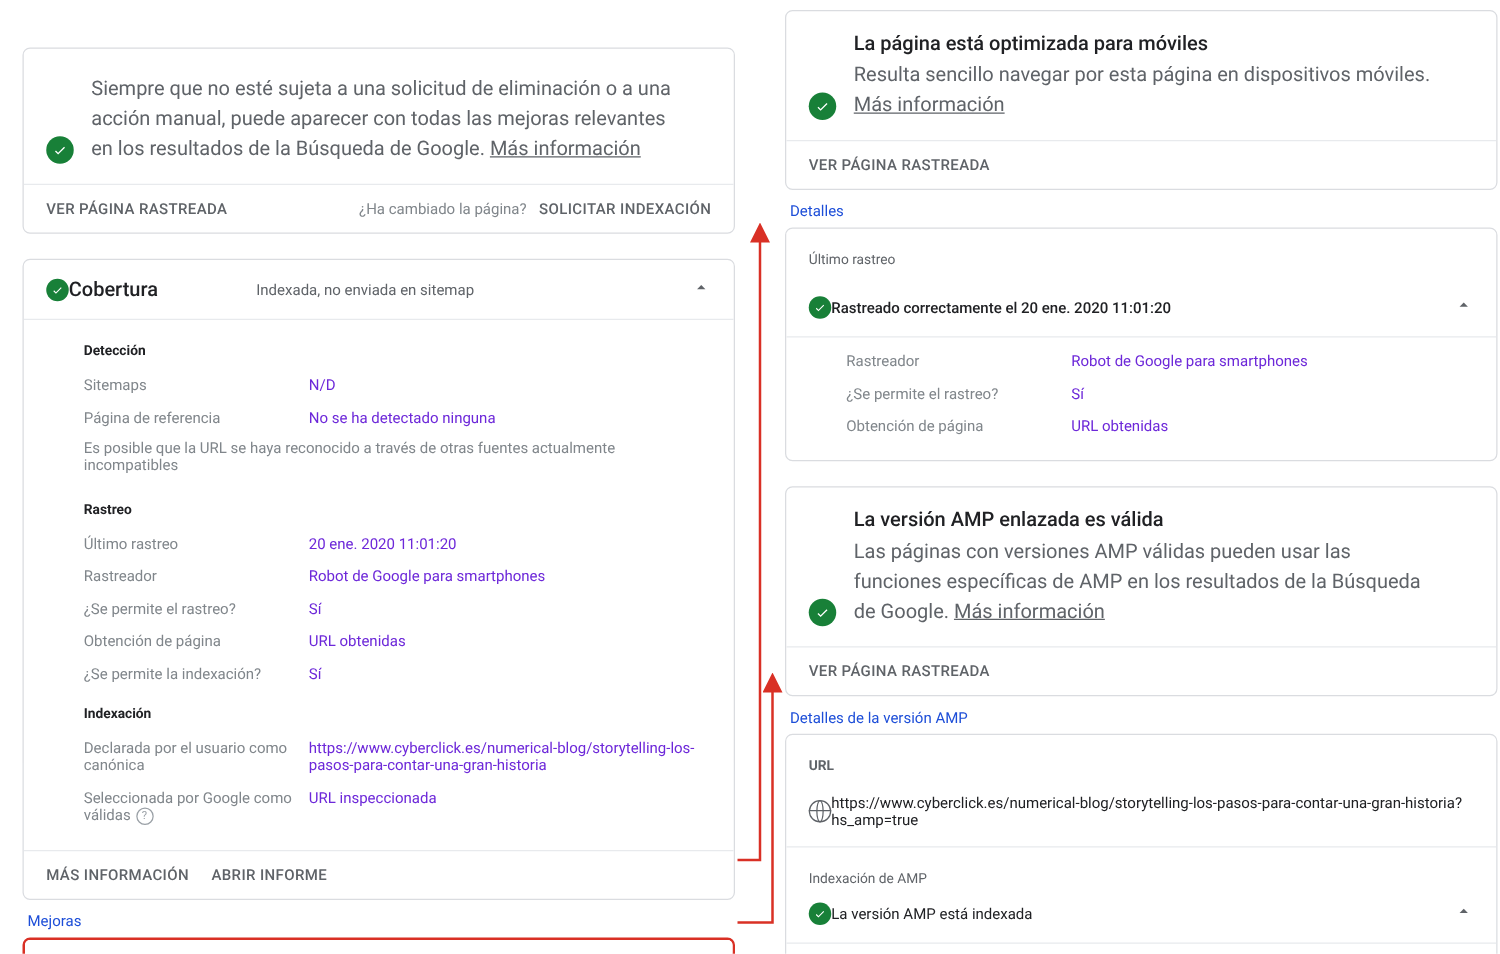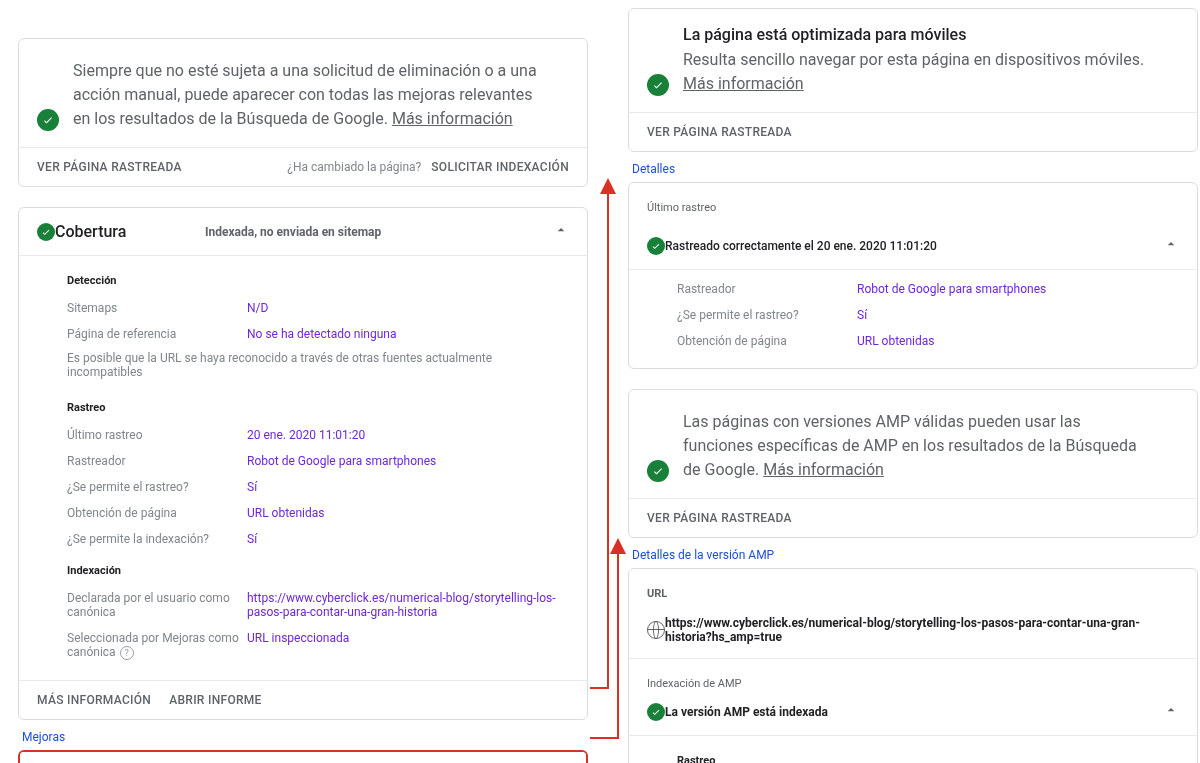--- a/index.html
+++ b/index.html
@@ -52,21 +52,21 @@
   }
   .spacer { flex: 1; }
   .muted { font-size: 12px; color: #80868b; }
   .sep { height: 10px; }
 
   .exp-row {
     display: flex; align-items: center; 
     padding: 14px 18px; cursor: pointer;
   }
   .exp-label { width: 150px; font-size: 16px; font-weight: 500; color: #202124; }
-  .exp-value { flex: 1; font-size: 12px; color: #5f6368; font-weight: bold; }
+  .exp-value { flex: 1; font-size: 12px; color: #5f6368; }
   .chev { color: #5f6368; }
   .chev svg { width: 16px; height: 16px; fill: currentColor; }
 
   .section-body {
     border-top: 1px solid #e8eaed;
     padding: 6px 18px 14px 48px;
   }
   .section-body.tight { padding-left: 18px; }
   .subhead { font-size: 11px; font-weight: 700; color: #202124; margin: 12px 0 8px; }
   .kv { display: flex; padding: 6px 0; font-size: 12px; }
@@ -183,21 +183,21 @@
             <div class="k">¿Se permite la indexación?</div>
             <div class="v">Sí</div>
           </div>
 
         <div class="subhead">Indexación</div>
         <div class="kv">
             <div class="k">Declarada por el usuario como canónica</div>
             <div class="v">https://www.cyberclick.es/numerical-blog/storytelling-los-pasos-para-contar-una-gran-historia</div>
           </div>
         <div class="kv">
-          <div class="k"><span>Seleccionada por Mejoras como canónica</span><span class="info-icon">?</span></div>
+          <div class="k"><span>Seleccionada por Google como válidas</span><span class="info-icon">?</span></div>
           <div class="v">URL inspeccionada</div>
         </div>
       </div>
       <div class="action-row">
         <span class="btn-flat">MÁS INFORMACIÓN</span>
         <span style="width:18px"></span>
         <span class="btn-flat">ABRIR INFORME</span>
       </div>
     </div>
 
@@ -274,20 +274,21 @@
     <div class="sep"></div>
 
     <div class="card">
       <div class="card-pad hdr">
         <span class="check">
           <svg viewBox="0 0 24 24">
               <path d="M9 16.2l-3.5-3.5L4 14.2 9 19.2 20 8.2l-1.5-1.5z"></path>
             </svg>
         </span>
         <div>
+          <div class="title">La versión AMP enlazada es válida</div>
           <div class="subtitle">
             <span>Las páginas con versiones AMP válidas pueden usar las funciones específicas de AMP en los resultados de la Búsqueda de Google.</span>
             <span class="link">Más información</span>
           </div>
         </div>
       </div>
       <div class="action-row">
         <span class="btn-flat">VER PÁGINA RASTREADA</span>
       </div>
     </div>
@@ -305,21 +306,21 @@
 
       <div class="section-body tight" style="padding-bottom:4px">
         <div class="subhead" style="color:#5f6368;font-weight:400">Indexación de AMP</div>
       </div>
       <div class="exp-row" style="padding-top:0">
         <span class="check sm">
           <svg viewBox="0 0 24 24">
               <path d="M9 16.2l-3.5-3.5L4 14.2 9 19.2 20 8.2l-1.5-1.5z"></path>
             </svg>
         </span>
-        <span class="exp-value" style="color:#202124;font-weight:700">La versión AMP está indexada</span>
+        <span class="exp-value" style="color:#202124;font-weight:400">La versión AMP está indexada</span>
         <span class="chev">
           <svg viewBox="0 0 24 24">
               <path d="M7 14l5-5 5 5z"></path>
             </svg>
         </span>
       </div>
       <div class="section-body">
         <div class="subhead">Rastreo</div>
         <div class="kv">
             <div class="k">Último rastreo</div>

